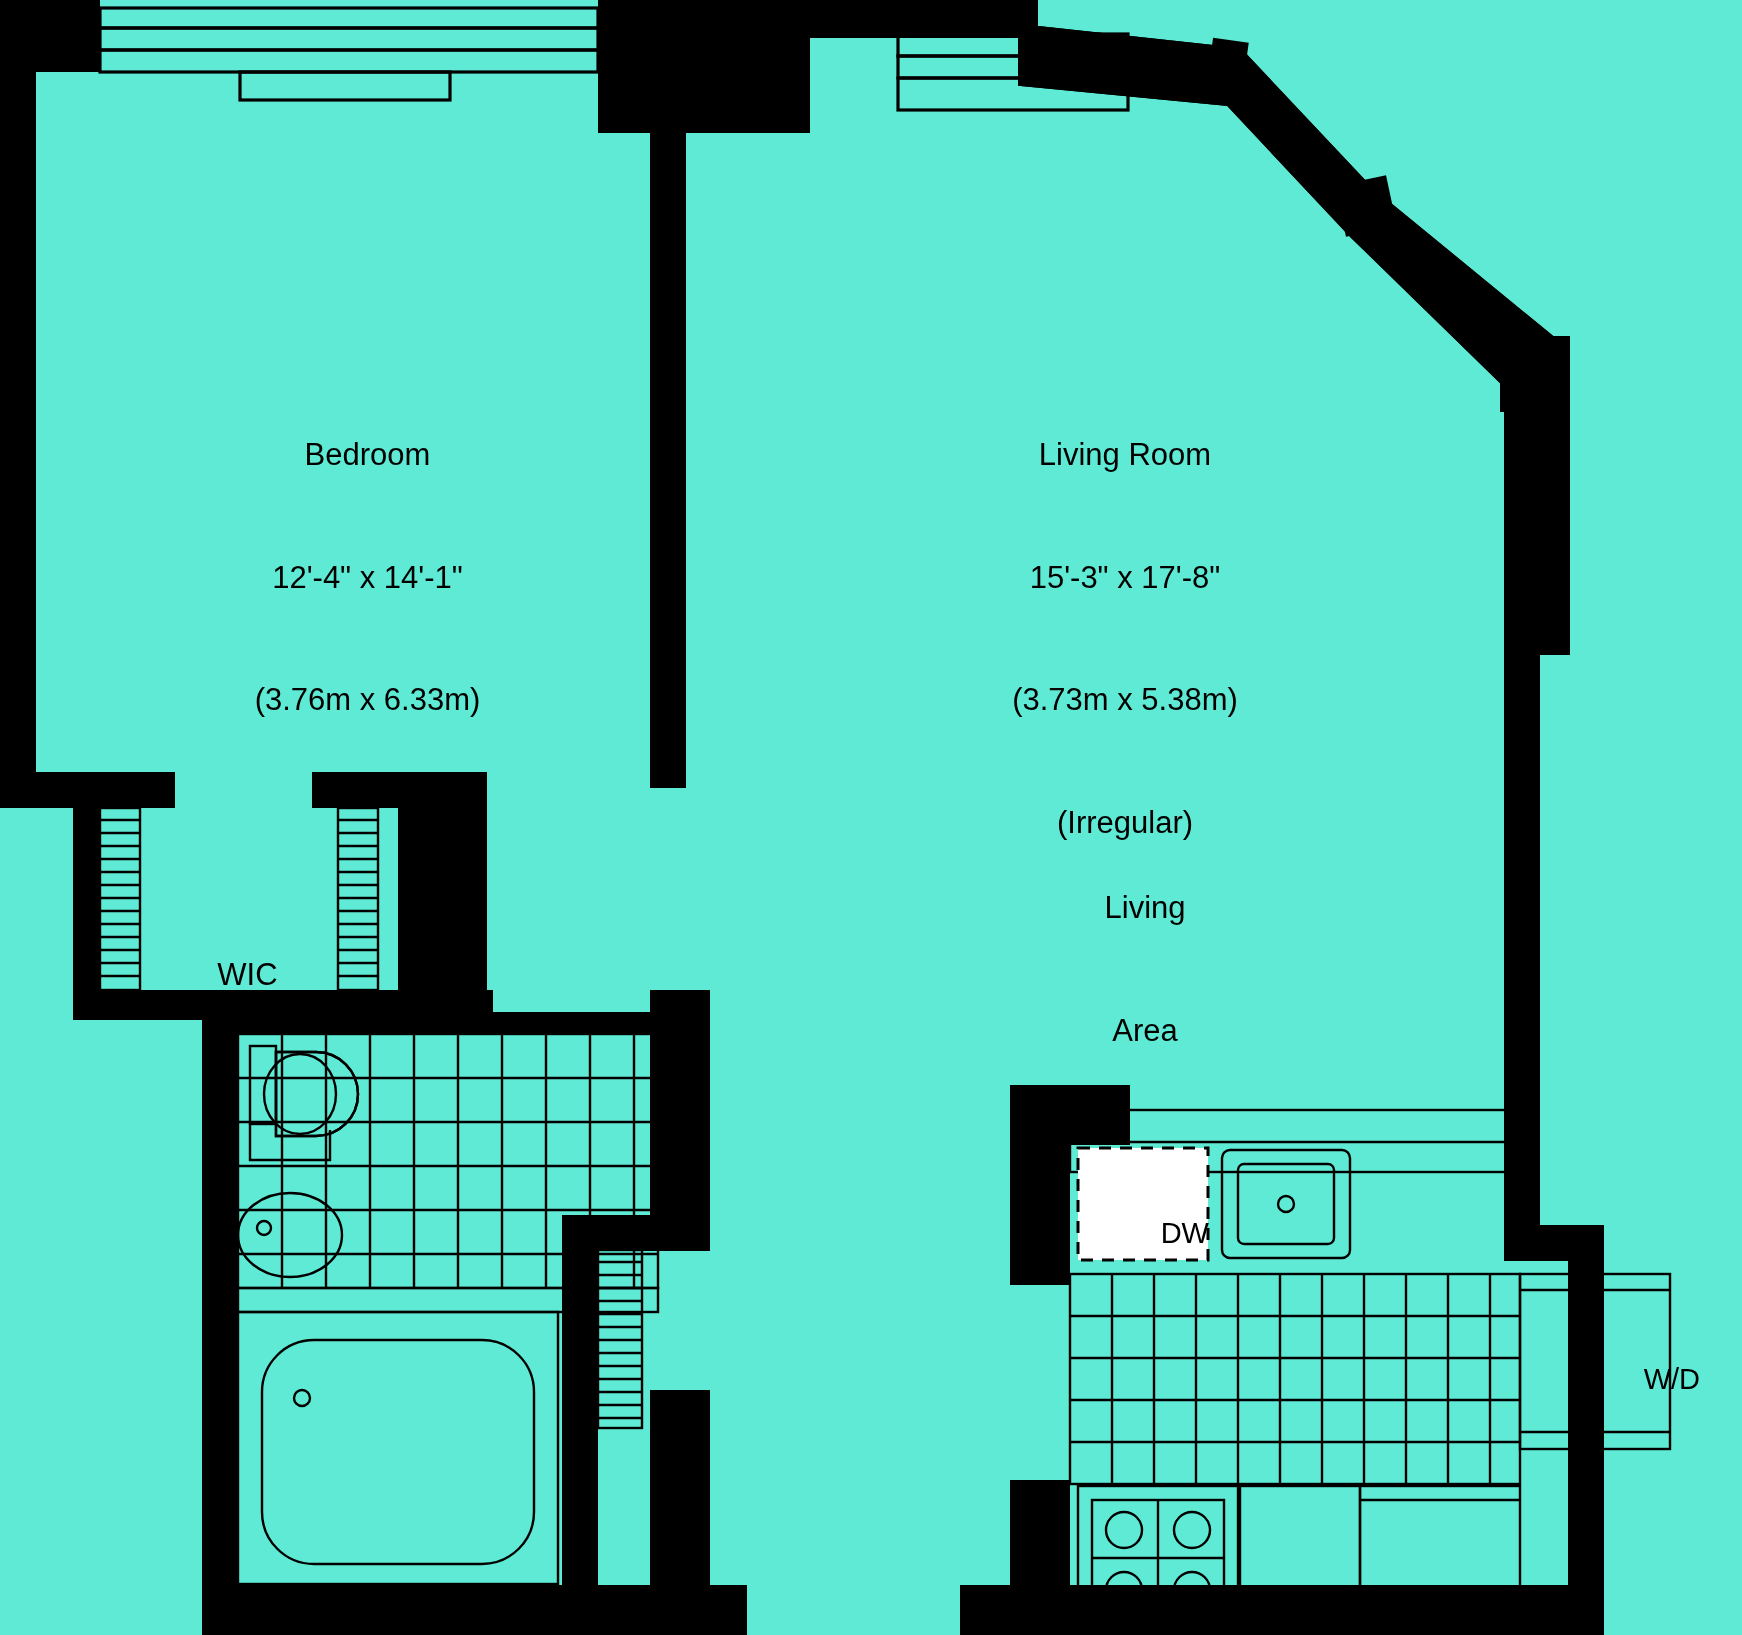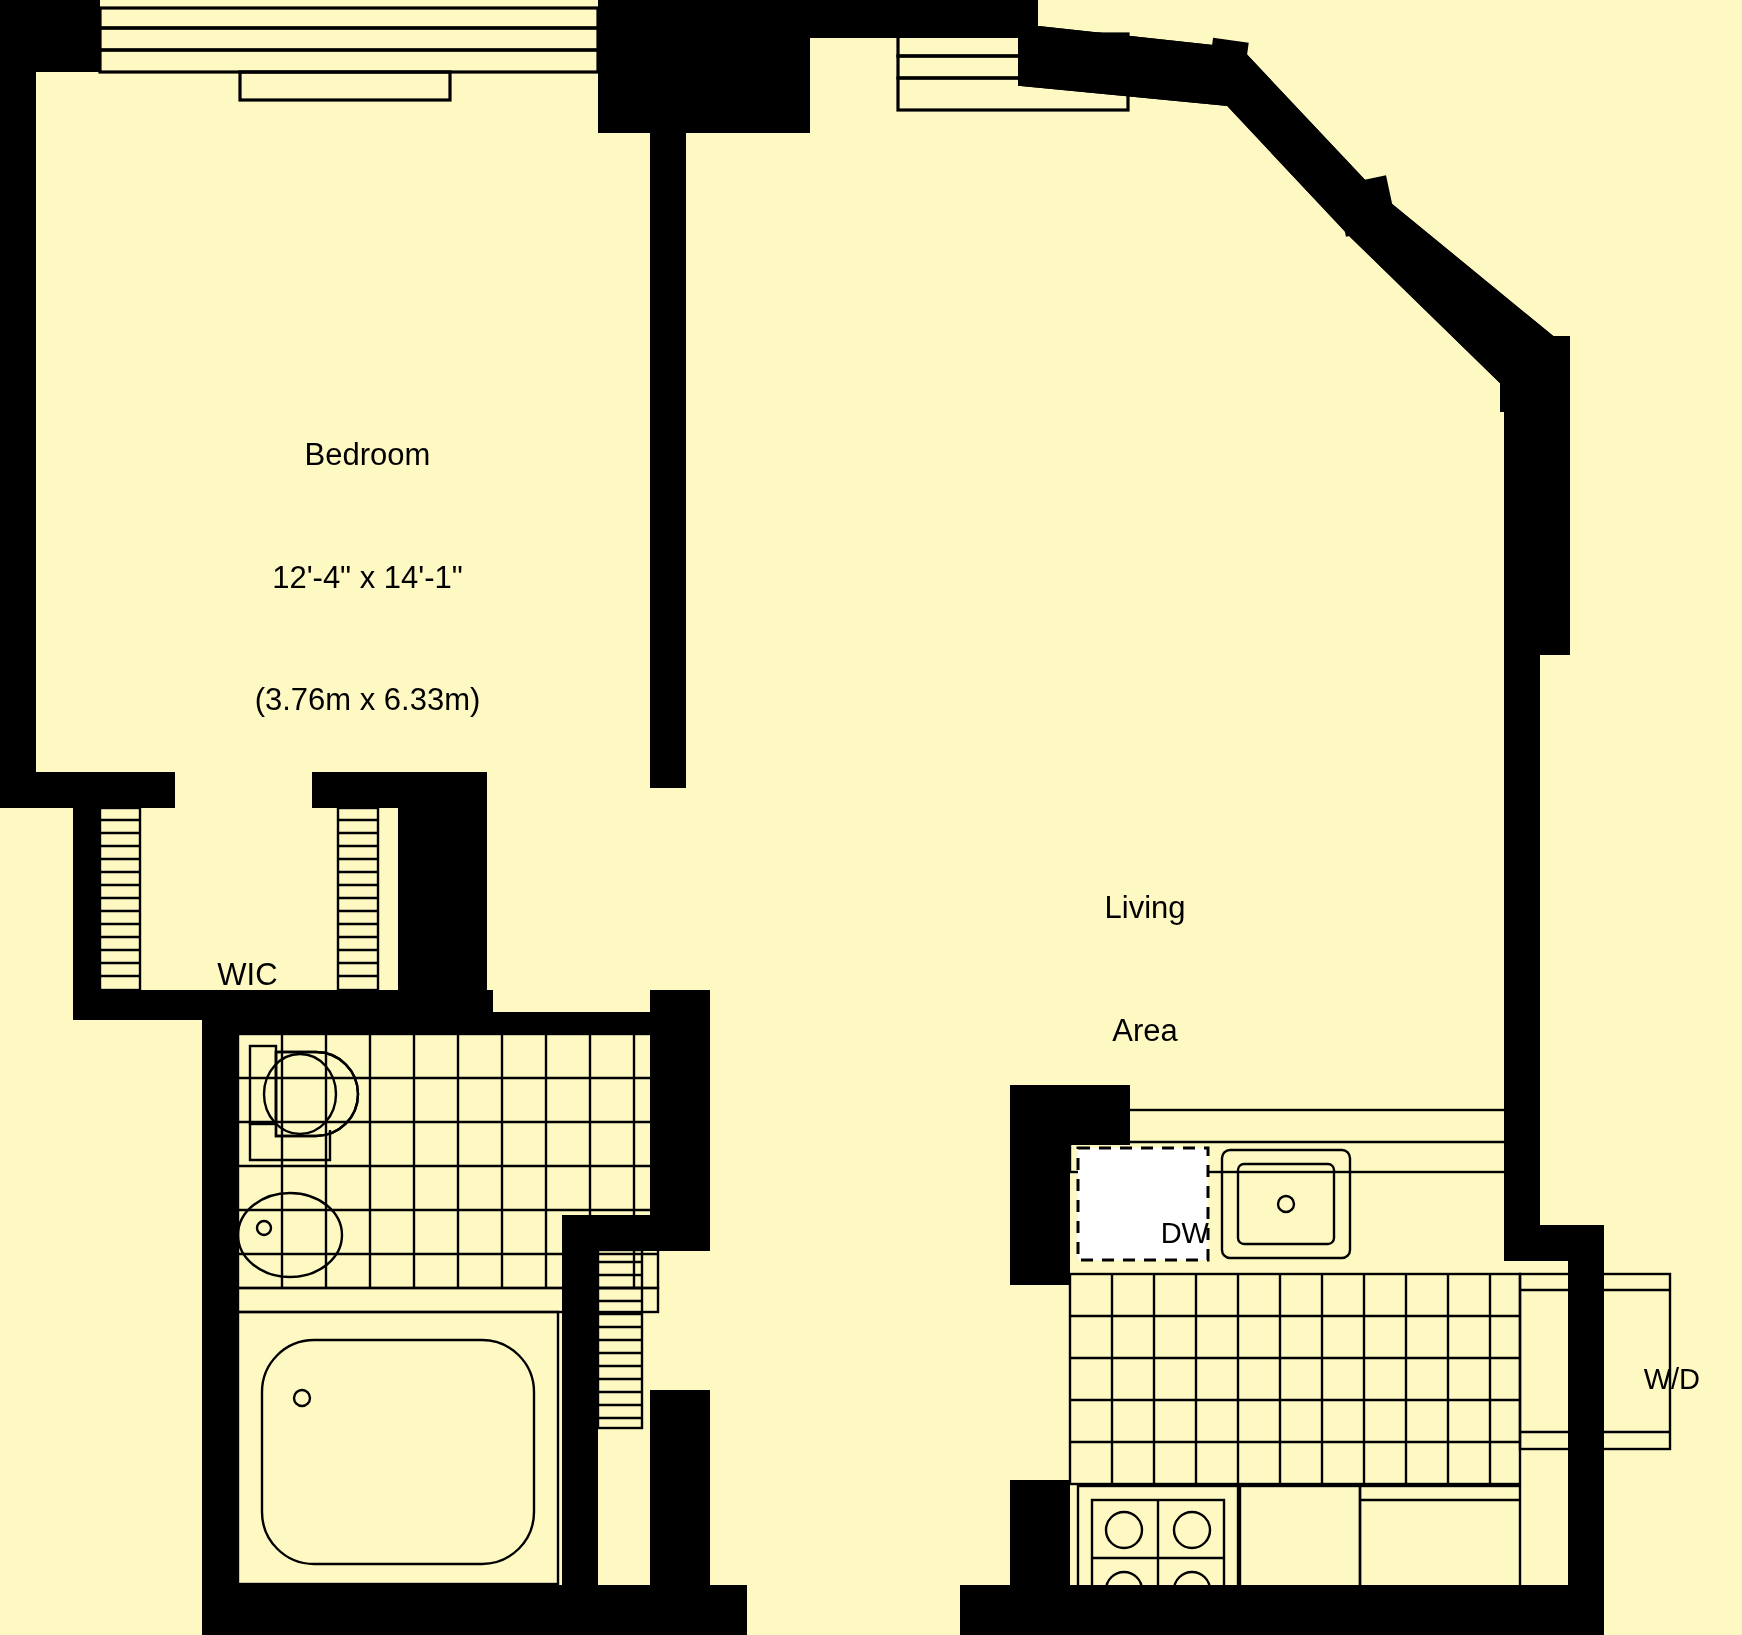--- a/index.html
+++ b/index.html
@@ -9,21 +9,21 @@
   }
   body {
     font-family: "Liberation Sans", sans-serif;
     color: #000000;
   }
   #floorplan-root {
     position: relative;
     width: 1742px;
     height: 1635px;
     overflow: hidden;
-    background: #fef9c3;
+    background: #5eead4;
   }
   svg#plan {
     position: absolute;
     top: 0;
     left: 0;
     width: 1742px;
     height: 1635px;
   }
   .room-label {
     position: absolute;
@@ -262,20 +262,26 @@
     </g>
 
   </svg>
 
   <div class="room-label" style="left:175px; top:353px; width:385px;">
     <span class="line">Bedroom</span>
     <span class="line">12'-4" x 14'-1"</span>
     <span class="line">(3.76m x 6.33m)</span>
   </div>
 
+  <div class="room-label" style="left:930px; top:353px; width:390px;">
+    <span class="line">Living Room</span>
+    <span class="line">15'-3" x 17'-8"</span>
+    <span class="line">(3.73m x 5.38m)</span>
+    <span class="line">(Irregular)</span>
+  </div>
 
   <div class="room-label" style="left:1040px; top:806px; width:210px;">
     <span class="line">Living</span>
     <span class="line">Area</span>
   </div>
 
   <div class="room-label" style="left:155px; top:873px; width:185px;">
     <span class="line">WIC</span>
   </div>
 

